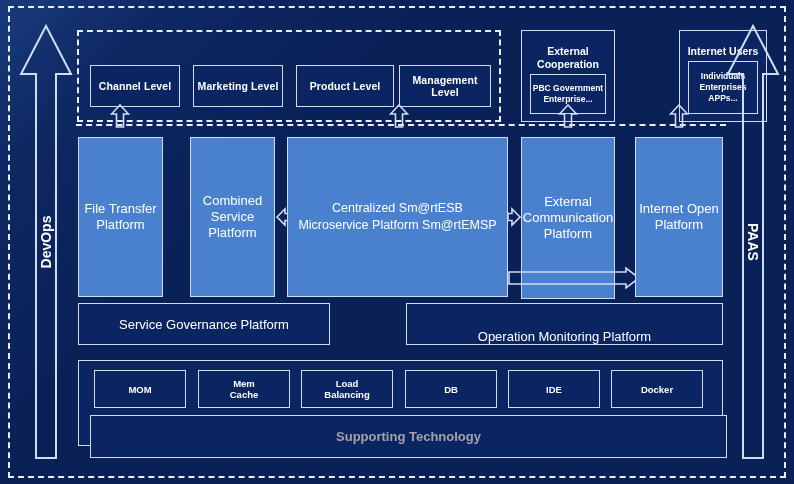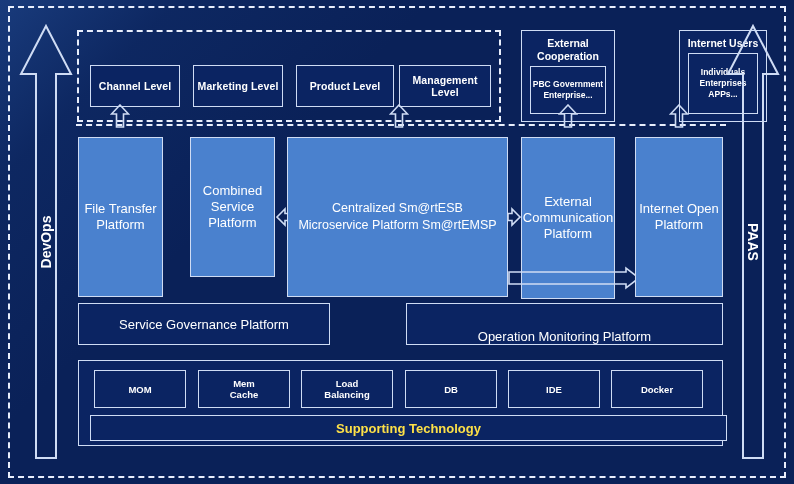--- a/index.html
+++ b/index.html
@@ -82,21 +82,21 @@
   .lvl-2 { left: 193px; width: 90px; }
   .lvl-3 { left: 296px; width: 98px; }
   .lvl-4 { left: 399px; width: 92px; }
 
   
   .ext-card {
     top: 30px;
     height: 92px;
     flex-direction: column;
     justify-content: flex-start;
-    padding-top: 4px;
+    padding-top: 12px;
     background: #0b2462;
     border: 1.5px solid #cfdcf4;
     font-size: 10.5px;
     font-weight: bold;
   }
   .ext-card .card-title {
     line-height: 13px;
     padding: 2px 2px 3px 2px;
     width: 100%;
     box-sizing: border-box;
@@ -122,21 +122,21 @@
   
   .plat {
     background: #4a81ce;
     border: 1.5px solid #cfdcf4;
     top: 137px;
     color: #ffffff;
     font-size: 13px;
     line-height: 16px;
   }
   .plat-file   { left: 78px;  width: 85px;  height: 160px; }
-  .plat-comb   { left: 190px; width: 85px;  height: 140px; }
+  .plat-comb   { left: 190px; width: 85px;  height: 160px; }
   .plat-center { left: 287px; width: 221px; height: 160px; font-size: 12.5px; line-height: 17px; }
   .plat-ext    { left: 521px; width: 94px;  height: 162px; }
   .plat-inet   { left: 635px; width: 88px;  height: 160px; }
 
   
   .gov-row-box {
     top: 303px;
     height: 42px;
     background: #0b2462;
     border: 1.5px solid #cfdcf4;
@@ -166,28 +166,28 @@
   .tech-1 { left: 94px;  width: 92px; }
   .tech-2 { left: 198px; width: 92px; }
   .tech-3 { left: 301px; width: 92px; }
   .tech-4 { left: 405px; width: 92px; }
   .tech-5 { left: 508px; width: 92px; }
   .tech-6 { left: 611px; width: 92px; }
 
   .support-bar {
     position: absolute;
     left: 90px; top: 415px;
-    width: 637px; height: 26px;
+    width: 637px; height: 43px;
     box-sizing: border-box;
     background: #0b2462;
     border: 1.5px solid #cfdcf4;
     display: flex;
     align-items: center;
     justify-content: center;
-    color: #fde047;
+    color: #a3a3a3;
     font-size: 13px;
     font-weight: bold;
   }
 
   
   .side-arrow {
     position: absolute;
     top: 22px;
     width: 56px;
     height: 440px;

